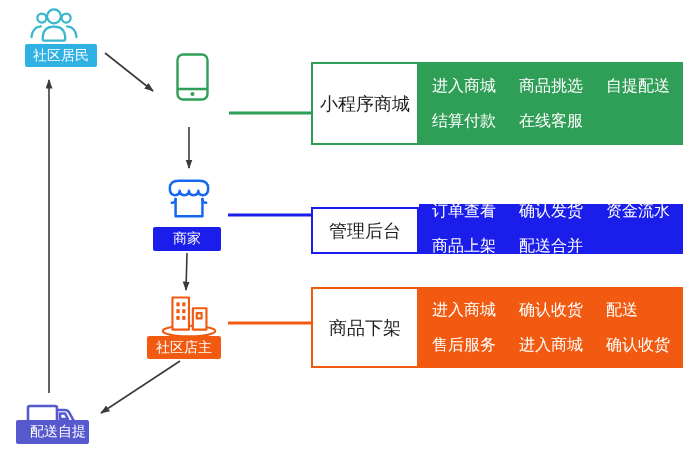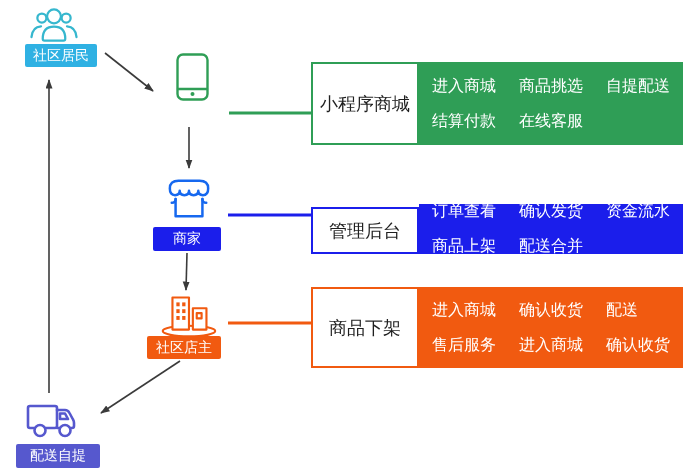--- a/index.html
+++ b/index.html
@@ -119,21 +119,21 @@
 
   <div class="icon truck-icon" style="left:24px;top:396px;">
     <svg width="56" height="46" viewBox="0 0 56 46" fill="none" stroke="currentColor" stroke-width="2.6" stroke-linecap="round" stroke-linejoin="round">
       <rect x="4" y="10" width="29" height="22" rx="2"></rect>
       <path d="M33 14 L41 14 Q44 14 45.5 17 L49 23.5 Q50 25 50 27 L50 30 Q50 32 48 32 L33 32"></path>
       <path d="M36 17.5 L41 17.5 L44 23 L36 23 Z"></path>
       <circle cx="16" cy="34.5" r="5.5" fill="#fff"></circle>
       <circle cx="41" cy="34.5" r="5.5" fill="#fff"></circle>
     </svg>
   </div>
-  <div class="tag tag-purple" style="left:16px;top:444px;width:84px;height:24px;">配送自提</div>
+  <div class="tag tag-purple" style="left:16px;top:420px;width:62px;height:24px;padding-left:11px;">配送自提</div>
 
   <div class="block" style="top:62px;height:83px;">
     <div class="block-title bt-green">小程序商城</div>
     <div class="block-items bg-green">
       <span>进入商城</span>
       <span>商品挑选</span>
       <span>自提配送</span>
       <span>结算付款</span>
       <span>在线客服</span>
     </div>

